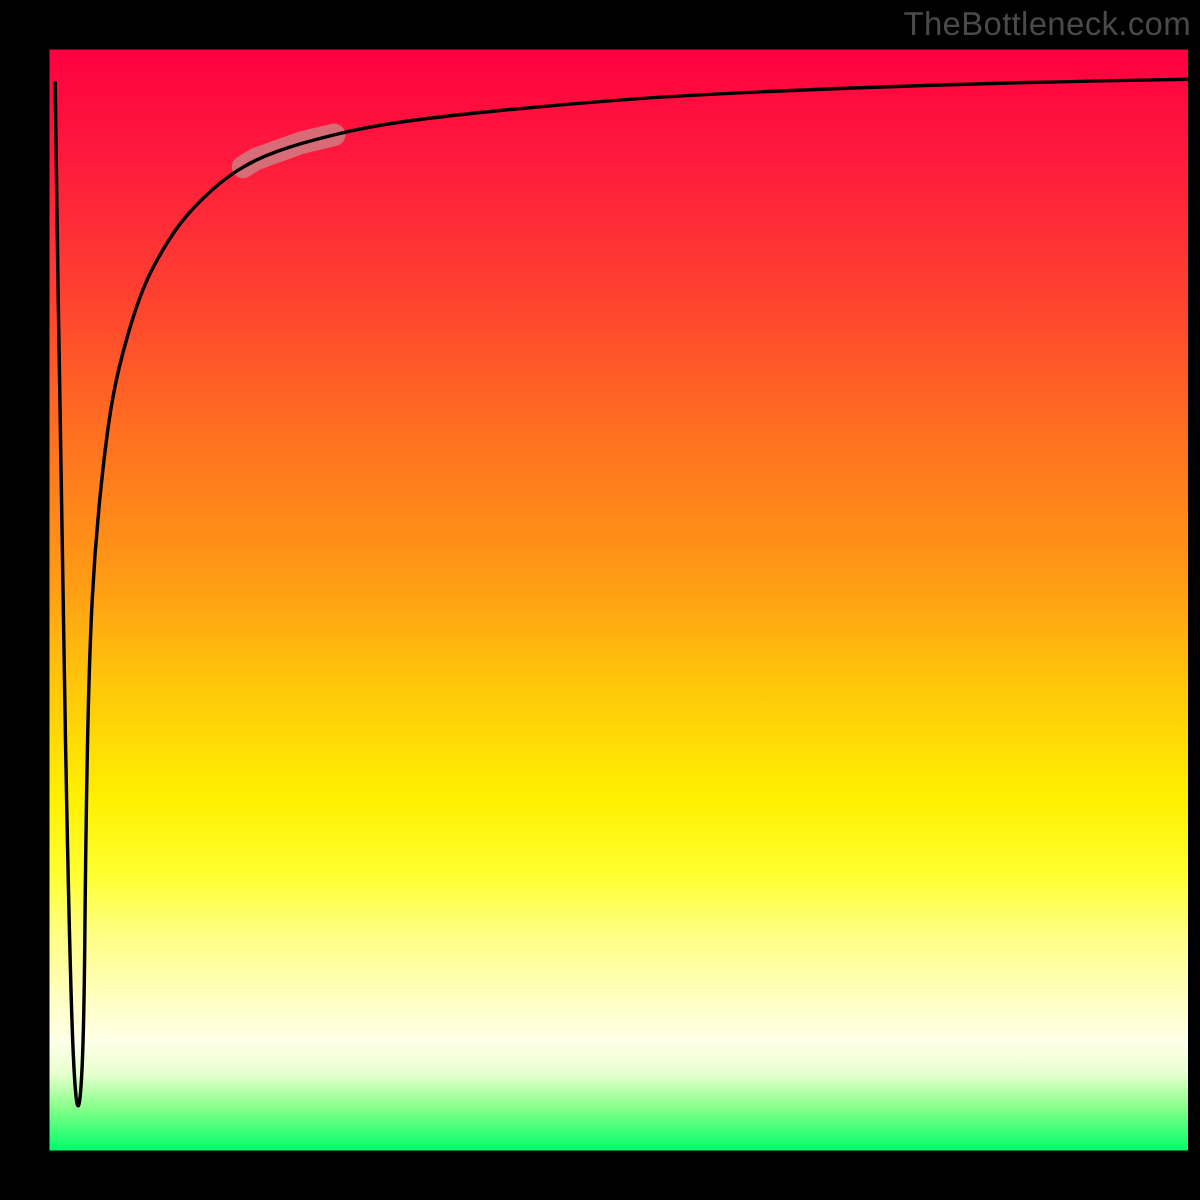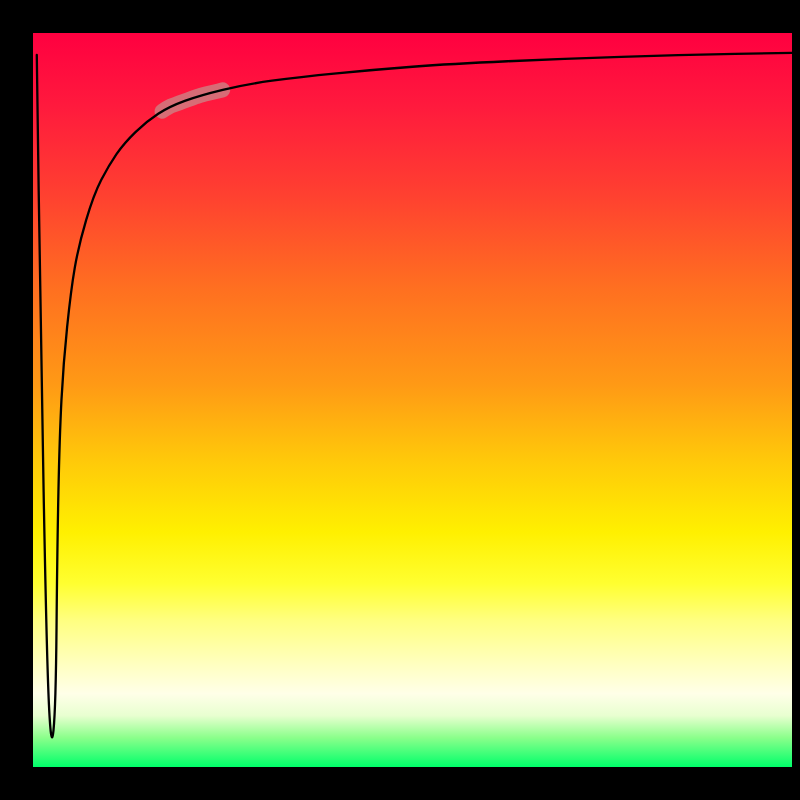--- a/index.html
+++ b/index.html
@@ -56,20 +56,21 @@
     font-size: 22px;
     font-family: Arial, Helvetica, sans-serif;
     letter-spacing: 0.2px;
     user-select: none;
   }
 </style>
 </head>
 <body>
 
 <div class="wrap">
+  <div class="watermark">TheBottleneck.com</div>
   <div class="plot">
     <svg class="curve" viewBox="0 0 759 734" preserveAspectRatio="none">
       <g id="curve-layer">
           <path d="M 129.03 78.29 L 133.37 75.50 L 137.70 73.01 L 142.04 71.43 L 146.38 69.86 L 150.72 68.29 L 155.05 66.72 L 159.39 65.14 L 163.73 63.57 L 168.06 62.13 L 172.40 61.08 L 176.74 60.03 L 181.08 58.98 L 185.41 57.93 L 189.75 56.88" fill="none" stroke="#c98a8a" stroke-width="15" stroke-linecap="round" stroke-opacity="0.75"></path>
           <path d="M 3.79 22.02 Q 3.79 22.02 5.69 157.81 Q 7.59 293.60 10.63 458.75 Q 13.66 623.90 15.94 671.61 Q 18.22 719.32 20.49 697.30 Q 22.77 675.28 23.53 594.54 Q 24.29 513.80 25.43 458.75 Q 26.57 403.70 28.46 367.00 Q 30.36 330.30 34.16 293.60 Q 37.95 256.90 41.75 234.88 Q 45.54 212.86 53.13 187.17 Q 60.72 161.48 68.31 146.80 Q 75.90 132.12 83.49 121.11 Q 91.08 110.10 102.47 99.09 Q 113.85 88.08 125.23 80.74 Q 136.62 73.40 151.80 67.89 Q 166.98 62.39 189.75 56.88 Q 212.52 51.38 239.08 47.71 Q 265.65 44.04 303.60 40.37 Q 341.55 36.70 379.50 33.76 Q 417.45 30.83 474.38 28.26 Q 531.30 25.69 588.22 23.86 Q 645.15 22.02 702.08 20.92 L 759.00 19.82" fill="none" stroke="#000" stroke-width="2.3" stroke-linejoin="round" stroke-linecap="round"></path>
         </g>
     </svg>
   </div>
 </div>
 

